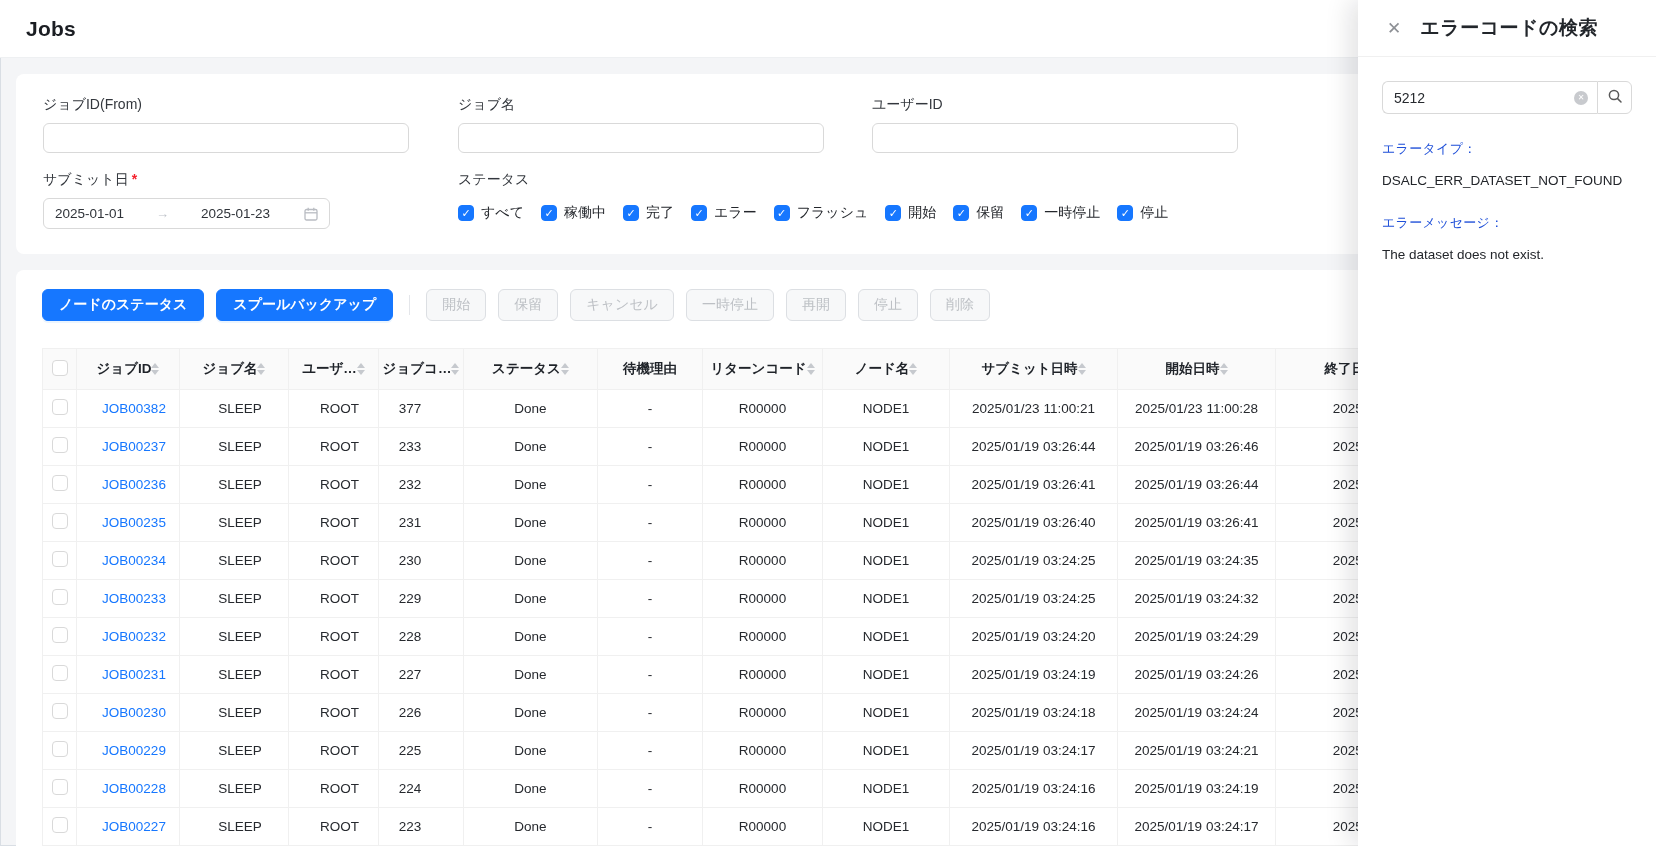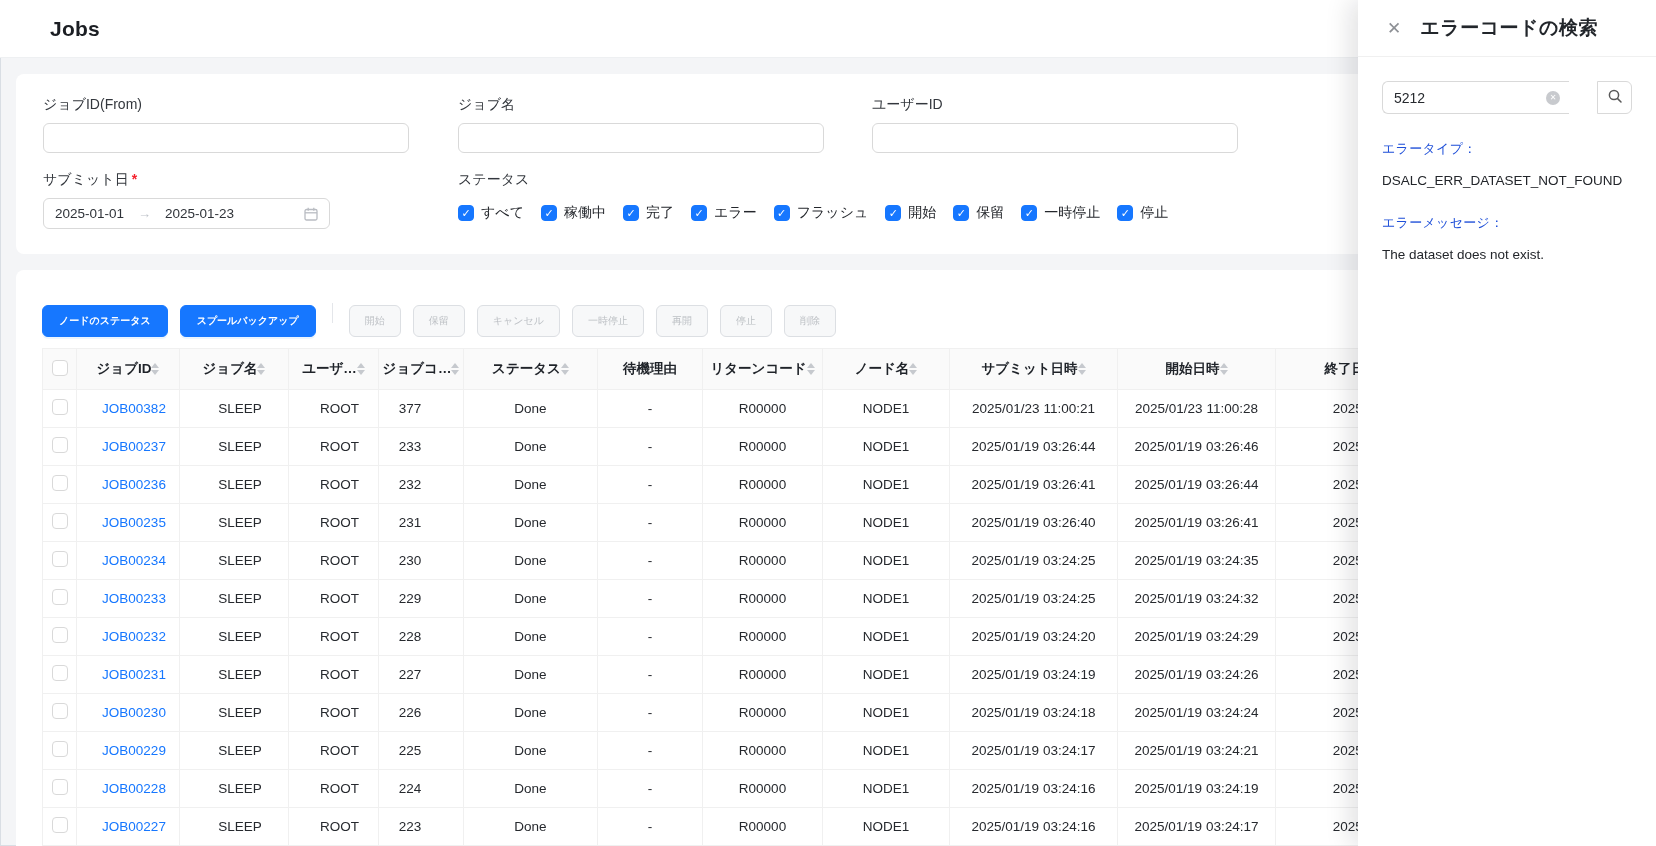--- a/index.html
+++ b/index.html
@@ -3,48 +3,48 @@
 <meta charset="utf-8">
 <style>
   html,body{margin:0;padding:0;background:#e9ebee;}
   .screen{
     position:relative;width:1656px;height:846px;background:#f4f5f7;overflow:hidden;
     font-family:"Liberation Sans","DejaVu Sans",sans-serif;
     box-shadow:inset 0 0 0 1px #d9dee4;
   }
   
   .topbar{position:absolute;left:0;top:0;width:100%;height:58px;background:#fff;
-    display:flex;align-items:center;padding-left:50px;box-sizing:border-box;border-bottom:1px solid #eef0f2;}
+    display:flex;align-items:center;padding-left:26px;box-sizing:border-box;border-bottom:1px solid #eef0f2;}
   .topbar h1{margin:0;font-size:21px;font-weight:700;color:#1b1e23;letter-spacing:.2px;}
 
   
   .filter-card{position:absolute;left:16px;top:74px;width:1624px;height:180px;background:#fff;border-radius:8px;}
   .ffield{position:absolute;}
   .ffield>label{display:block;font-size:14px;color:#33373d;font-weight:500;margin-bottom:9px;}
   .f1{left:27px;top:22px}.f2{left:442px;top:22px}.f3{left:856px;top:22px}
   .fdate{left:27px;top:97px}.fstatus{left:442px;top:97px}
   .req{color:#f5222d;margin-left:3px;font-weight:600;}
   .text-input{width:366px;height:30px;border:1px solid #d9d9d9;border-radius:6px;box-sizing:border-box;
     padding:0 11px;font-size:14px;color:#33373d;background:#fff;outline:none;font-family:inherit;}
   .range-picker{display:flex;align-items:center;width:287px;height:31px;border:1px solid #d9d9d9;border-radius:6px;
-    box-sizing:border-box;padding:0 11px;font-size:13.5px;color:#2f3339;gap:8px;background:#fff;cursor:pointer;}
+    box-sizing:border-box;padding:0 11px;font-size:13.5px;color:#2f3339;gap:26px;background:#fff;cursor:pointer;}
   .range-picker .arrow{color:#bfc3c9;font-size:13px;margin:0 6px;}
   .range-picker .cal{margin-left:auto;display:flex;}
   .cb-row{display:flex;align-items:center;gap:17px;margin-top:13px;height:22px;}
   .cb-item{display:flex;align-items:center;gap:7px;font-size:14px;color:#24272c;cursor:pointer;white-space:nowrap;}
   .cb{width:16px;height:16px;border:1px solid #d9d9d9;border-radius:4px;background:#fff;box-sizing:border-box;
     display:inline-flex;align-items:center;justify-content:center;flex:0 0 auto;}
   .cb.checked{background:#1677ff;border-color:#1677ff;}
   .cb .tick{color:#fff;font-size:11px;font-weight:700;line-height:1;}
 
   
   .table-card{position:absolute;left:16px;top:270px;width:1624px;height:576px;background:#fff;border-radius:8px 8px 0 0;}
   .toolbar{position:absolute;left:26px;top:19px;display:flex;align-items:center;gap:12px;}
-  .btn{height:32px;border-radius:6px;font-size:10px;padding:0 16px;border:1px solid transparent;
-    font-family:inherit;cursor:pointer;white-space:nowrap;margin-top:16px;}
+  .btn{height:32px;border-radius:6px;font-size:14px;padding:0 16px;border:1px solid transparent;
+    font-family:inherit;cursor:pointer;white-space:nowrap;}
   .btn.primary{background:#1677ff;border-color:#1677ff;color:#fff;font-weight:600;box-shadow:0 2px 0 rgba(5,125,255,.08);}
   .btn.disabled{background:#f7f8f9;color:#bdc0c5;border-color:#dcdfe3;font-weight:500;padding:0 15px;cursor:not-allowed;}
   .vdiv{width:1px;height:20px;background:#e4e6ea;margin:0 4px;}
   .pagination{position:absolute;left:1106px;top:22px;height:28px;display:flex;align-items:center;gap:10px;
     font-size:14px;color:#23262b;}
   .pagination .total{margin-right:4px;white-space:nowrap;}
   .pagination .total b{font-weight:700;}
   .pg{min-width:18px;text-align:center;cursor:pointer;}
   .pg.prev{color:#ccced3;font-size:16px;}
   .pg.next{color:#3c4046;font-size:16px;}
@@ -68,21 +68,21 @@
   .sort .dn{border-top:5px solid #c6c9ce;}
 
   
   .drawer{position:absolute;left:1358px;top:0;width:298px;height:846px;background:#fff;z-index:10;
     box-shadow:-8px 0 24px rgba(16,20,26,.12);}
   .drawer-head{height:57px;border-bottom:1px solid #f0f0f0;display:flex;align-items:center;
     padding:0 24px 0 29px;gap:19px;box-sizing:border-box;}
   .drawer-head .close{font-size:17px;color:#8d9095;line-height:1;cursor:pointer;}
   .drawer-head h2{margin:0;font-size:19px;font-weight:700;color:#22262b;letter-spacing:.5px;white-space:nowrap;font-family:Liberation Mono, monospace;}
   .drawer-body{padding:24px;}
-  .search-group{display:flex;height:33px;gap:28px;}
+  .search-group{display:flex;height:33px;}
   .search-wrap{position:relative;flex:1;}
   .search-wrap input{width:100%;height:33px;box-sizing:border-box;border:1px solid #d9d9d9;border-right:none;
     border-radius:6px 0 0 6px;padding:0 28px 0 11px;font-size:14px;color:#26292e;outline:none;font-family:inherit;}
   .clear-ic{position:absolute;right:9px;top:50%;transform:translateY(-50%);width:14px;height:14px;border-radius:50%;
     background:#c8cace;color:#fff;font-size:8px;font-weight:700;display:flex;align-items:center;justify-content:center;
     line-height:1;cursor:pointer;}
   .search-btn{width:35px;height:33px;border:1px solid #d9d9d9;border-radius:0 6px 6px 0;background:#fff;
     display:flex;align-items:center;justify-content:center;padding:0;cursor:pointer;}
   .plabel{font-size:13px;color:#1d4ed8;margin-top:26px;letter-spacing:.3px;}
   .pvalue{font-size:13.5px;color:#23262b;margin-top:15px;word-break:break-all;}

